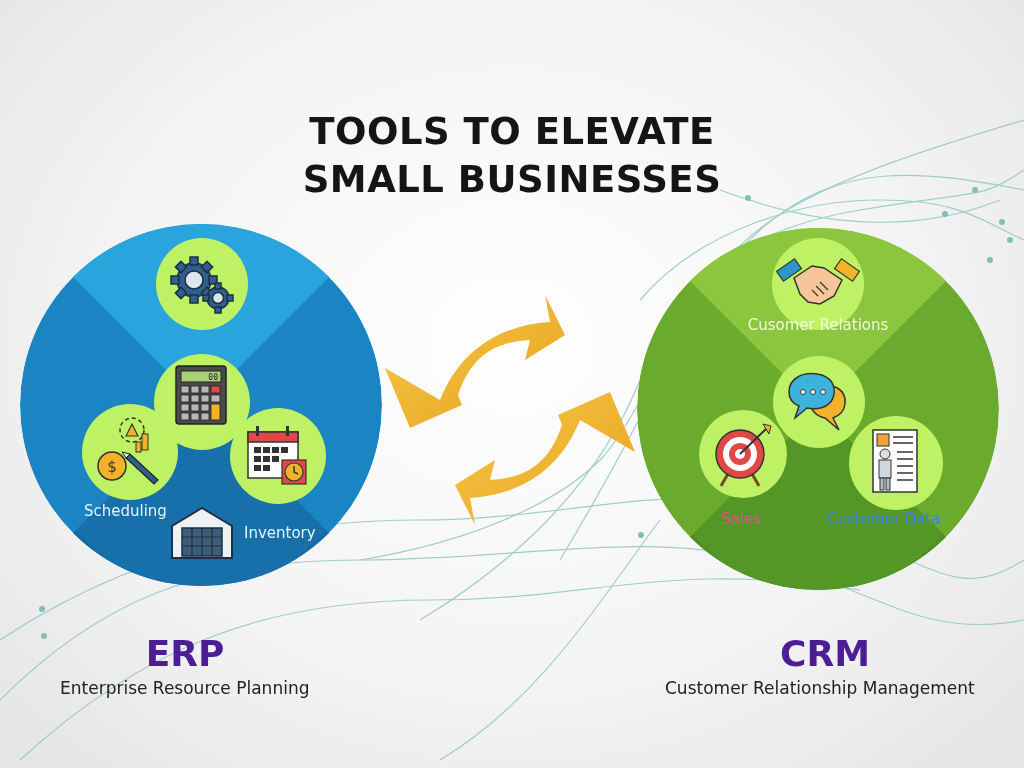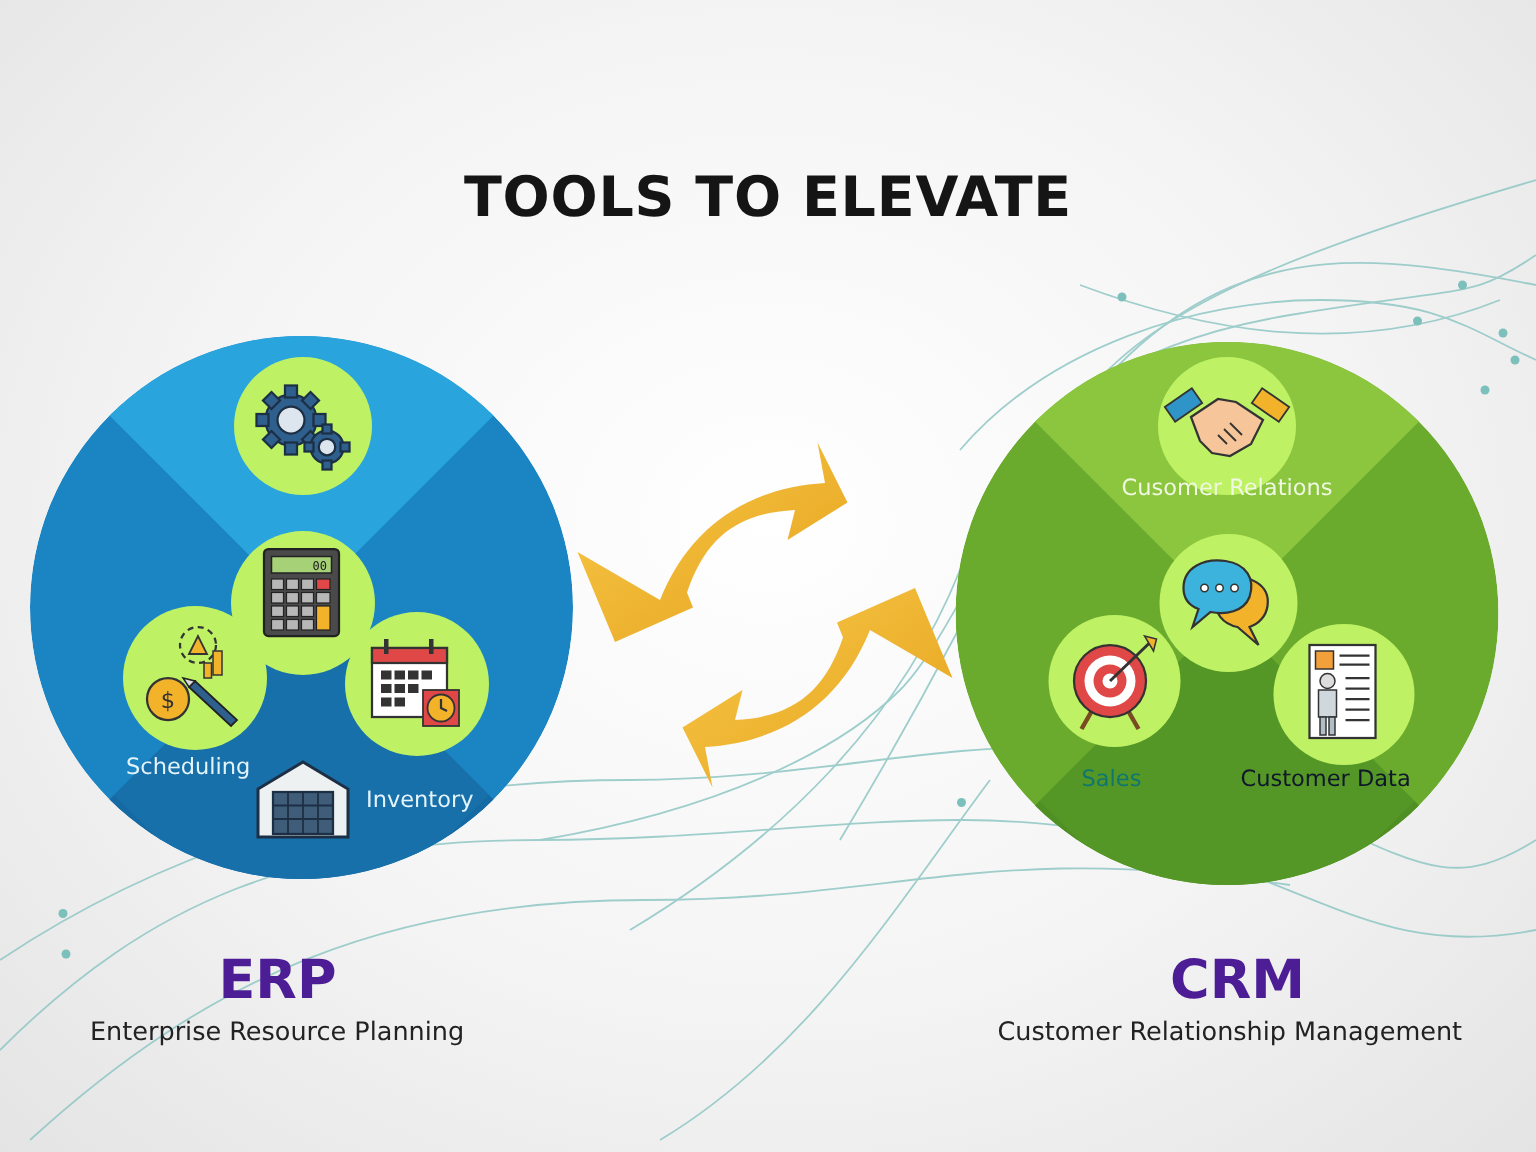--- a/index.html
+++ b/index.html
@@ -43,20 +43,21 @@
     <circle cx="1010" cy="240" r="3"></circle>
       <circle cx="658" cy="375" r="3"></circle>
       <circle cx="641" cy="535" r="3"></circle>
     <circle cx="990" cy="260" r="3"></circle>
       <circle cx="945" cy="214" r="3"></circle>
   </g>
 </svg>
 
 <div id="title" class="abs">
   <div>TOOLS TO ELEVATE</div>
+  <div>SMALL BUSINESSES</div>
 </div>
 
 <div id="erp-hub" class="hub">
   <svg width="362" height="362" viewBox="0 0 362 362">
     <circle cx="181" cy="181" r="181" fill="#1b85c4"></circle>
     <path d="M181 181 L-20 -20 L382 -20 Z" fill="#2aa4dc"></path>
     <path d="M181 181 L-20 382 L382 382 Z" fill="#166aa3"></path>
     <path d="M181 181 L56 306 L181 430 L306 306 Z" fill="#1a74b0" opacity="0.6"></path>
   </svg>
   
@@ -205,41 +206,41 @@
       <line x1="30" y1="62" x2="22" y2="76" stroke="#7a4a22" stroke-width="3"></line>
       <line x1="52" y1="62" x2="60" y2="76" stroke="#7a4a22" stroke-width="3"></line>
       <circle cx="41" cy="44" r="24" fill="#e04848" stroke="#333" stroke-width="1.5"></circle>
       <circle cx="41" cy="44" r="17" fill="#fff"></circle>
       <circle cx="41" cy="44" r="11" fill="#e04848"></circle>
       <circle cx="41" cy="44" r="5" fill="#fff"></circle>
       <line x1="41" y1="44" x2="68" y2="18" stroke="#333" stroke-width="2"></line>
       <path d="M64 14 L72 16 L70 24 Z" fill="#f2b32a" stroke="#333"></path>
     </svg>
   </div>
-  <div class="wedge-label" style="left:84px;top:282px;color:#0f766e;">Sales</div>
+  <div class="wedge-label" style="left:84px;top:282px;color:#ec4899;">Sales</div>
   
   <div class="icon-bubble" style="left:212px;top:188px;width:94px;height:94px;">
     <svg width="94" height="94" viewBox="0 0 94 94">
       <rect x="24" y="14" width="44" height="62" fill="#fff" stroke="#333" stroke-width="1.5"></rect>
       <rect x="28" y="18" width="12" height="12" fill="#f2a03a" stroke="#333"></rect>
       <g stroke="#333" stroke-width="1.5">
         <line x1="44" y1="21" x2="64" y2="21"></line>
           <line x1="44" y1="27" x2="64" y2="27"></line>
         <line x1="48" y1="36" x2="64" y2="36"></line>
           <line x1="48" y1="43" x2="64" y2="43"></line>
         <line x1="48" y1="50" x2="64" y2="50"></line>
           <line x1="48" y1="57" x2="64" y2="57"></line>
           <line x1="48" y1="64" x2="64" y2="64"></line>
       </g>
       <circle cx="36" cy="38" r="5" fill="#ddd" stroke="#333"></circle>
       <rect x="30" y="44" width="12" height="18" fill="#cfd8dc" stroke="#333"></rect>
       <rect x="31" y="62" width="4" height="12" fill="#b0bec5" stroke="#333"></rect>
         <rect x="37" y="62" width="4" height="12" fill="#b0bec5" stroke="#333"></rect>
     </svg>
   </div>
-  <div class="wedge-label" style="left:190px;top:282px;color:#0f172a;">Customer Data</div>
+  <div class="wedge-label" style="left:190px;top:282px;color:#3b82f6;">Customer Data</div>
 </div>
 
 <div class="foot-title" style="left:110px;width:150px;top:633px;">ERP</div>
 <div class="foot-sub" style="left:60px;width:270px;top:678px;">Enterprise Resource Planning</div>
 
 <div class="foot-title" style="left:750px;width:150px;top:633px;">CRM</div>
 <div class="foot-sub" style="left:665px;width:320px;top:678px;">Customer Relationship Management</div>
 
 </body></html>

